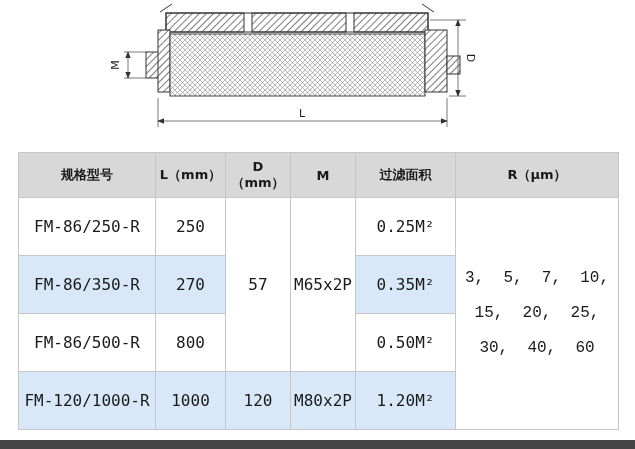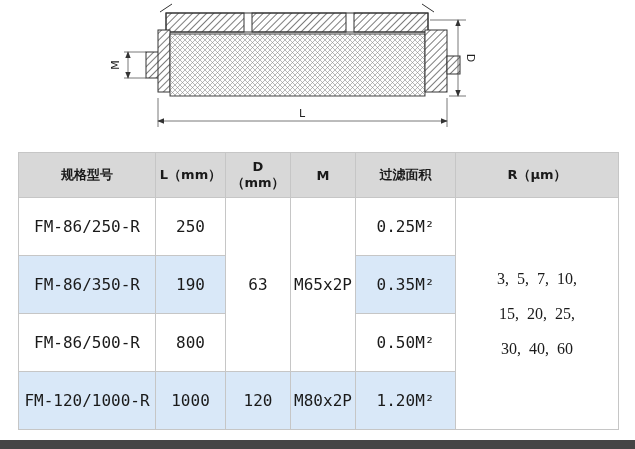--- a/index.html
+++ b/index.html
@@ -37,21 +37,21 @@
   table.spec td {
     height:57px;
     background:#ffffff;
     font-size:16px;
     font-family:"DejaVu Sans Mono","DejaVu Sans", monospace;
   }
   table.spec td.alt { background:#d9e8f8; }
   td.r-cell div {
     line-height:35px;
     white-space:pre;
-    font-family:Liberation Serif, serif;
+    font-family:Liberation Mono, monospace;
   }
   .bottom-bar {
     position:absolute;
     left:0; bottom:0;
     width:635px; height:9px;
     background:#454545;
   }
 </style>
 </head>
 <body>
@@ -132,32 +132,32 @@
         <th>D（mm）</th>
         <th>M</th>
         <th>过滤面积</th>
         <th>R（μm）</th>
       </tr>
     </thead>
     <tbody>
       <tr>
         <td>FM-86/250-R</td>
         <td>250</td>
-        <td rowspan="3">63</td>
+        <td rowspan="3">57</td>
         <td rowspan="3">M65x2P</td>
         <td>0.25M²</td>
         <td rowspan="4" class="r-cell">
           <div>3,  5,  7,  10,</div>
           <div>15,  20,  25,</div>
           <div>30,  40,  60</div>
         </td>
       </tr>
       <tr>
         <td class="alt">FM-86/350-R</td>
-        <td class="alt">190</td>
+        <td class="alt">270</td>
         <td class="alt">0.35M²</td>
       </tr>
       <tr>
         <td>FM-86/500-R</td>
         <td>800</td>
         <td>0.50M²</td>
       </tr>
       <tr>
         <td class="alt">FM-120/1000-R</td>
         <td class="alt">1000</td>

